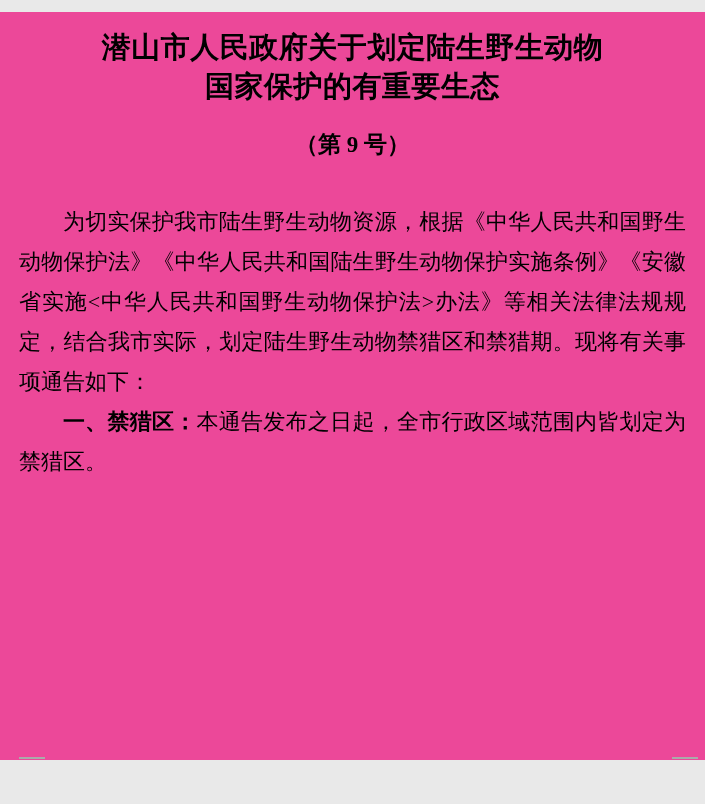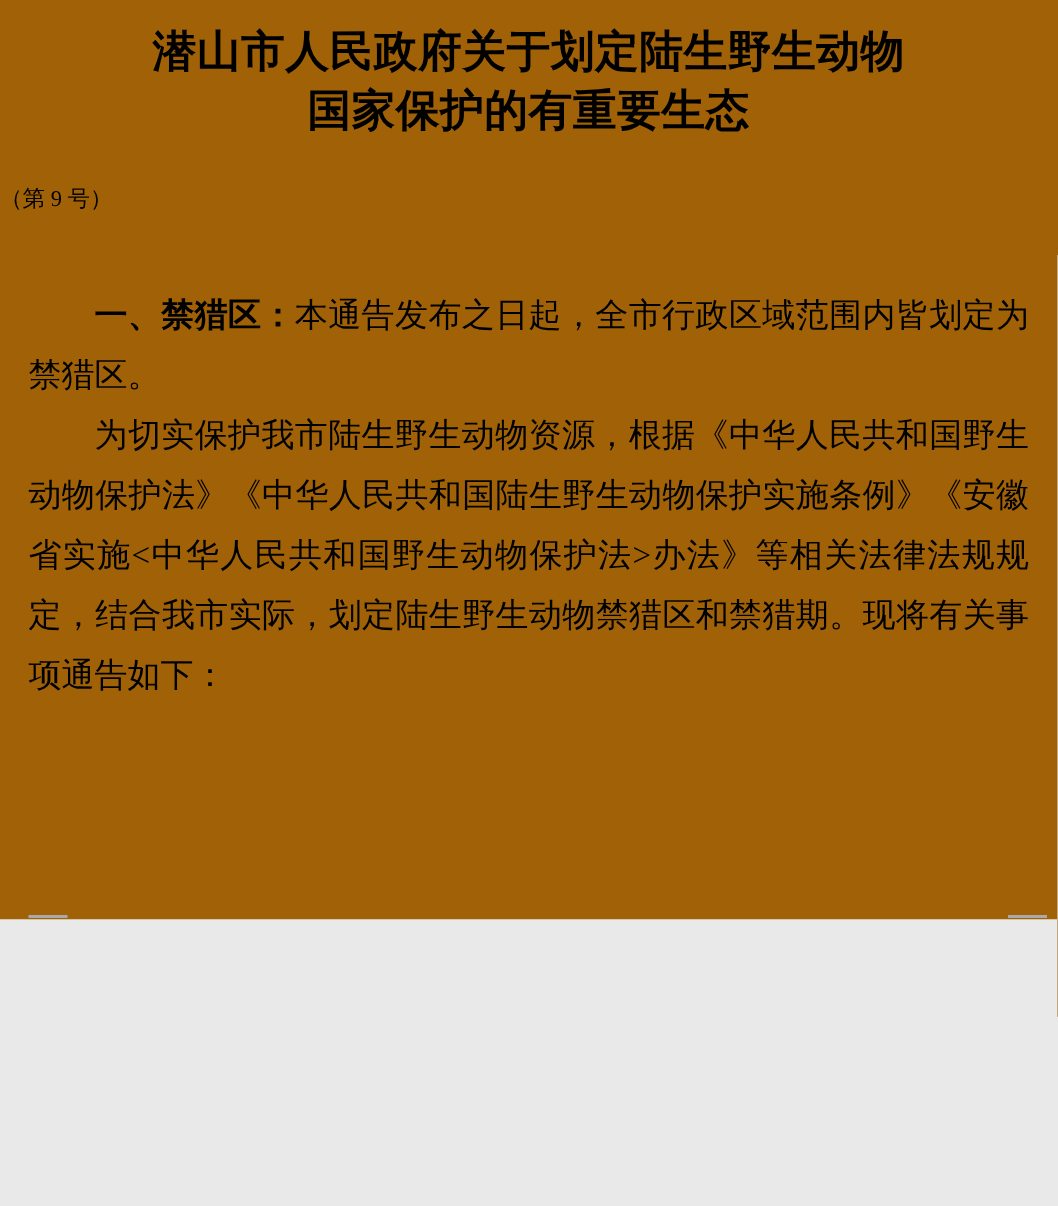--- a/index.html
+++ b/index.html
@@ -1,41 +1,41 @@
 <!DOCTYPE html>
 <html><head>
 <meta charset="utf-8">
 <style>
   html, body { margin: 0; padding: 0; background: #e9e9e9; }
   .page {
     position: relative;
     width: 705px;
-    height: 613px;
-    margin: 0 auto;
-    background: #a16207;
+    height: 748px;
+    margin: 12px auto;
+    background: #ec4899;
     overflow: hidden;
     color: #000000;
     font-family: "Liberation Serif", "DejaVu Serif", serif;
   }
   .title {
     margin: 16px 19px 0 19px;
     text-align: center;
     font-family: "Liberation Sans", "DejaVu Sans", sans-serif;
     font-weight: bold;
     font-size: 29px;
     line-height: 39px;
     letter-spacing: 0.5px;
   }
   .title-line { display: block; }
   .issue-number {
     margin-top: 26px;
-    text-align: left;
+    text-align: center;
     font-family: "Liberation Serif", "DejaVu Serif", serif;
-    font-weight: normal;
-    font-size: 15px;
+    font-weight: bold;
+    font-size: 23px;
     line-height: 26px;
   }
   .doc-body {
     margin: 44px 19px 0 19px;
     font-size: 22px;
     line-height: 40px;
     text-align: justify;
   }
   .para {
     margin: 0;
@@ -63,23 +63,23 @@
 
   <h1 class="title">
     <span class="title-line">潜山市人民政府关于划定陆生野生动物</span>
     <span class="title-line">国家保护的有重要生态</span>
   </h1>
 
   <div class="issue-number">（第 9 号）</div>
 
   <div class="doc-body">
 
+    <p class="para"><span class="para-lead"></span><span>为切实保护我市陆生野生动物资源，根据《中华人民共和国野生动物保护法》《中华人民共和国陆生野生动物保护实施条例》《安徽省实施&lt;中华人民共和国野生动物保护法&gt;办法》等相关法律法规规定，结合我市实际，划定陆生野生动物禁猎区和禁猎期。现将有关事项通告如下：</span></p>
+
     <p class="para"><span class="para-lead">一、禁猎区：</span><span>本通告发布之日起，全市行政区域范围内皆划定为禁猎区。</span></p>
-
-    <p class="para"><span class="para-lead"></span><span>为切实保护我市陆生野生动物资源，根据《中华人民共和国野生动物保护法》《中华人民共和国陆生野生动物保护实施条例》《安徽省实施&lt;中华人民共和国野生动物保护法&gt;办法》等相关法律法规规定，结合我市实际，划定陆生野生动物禁猎区和禁猎期。现将有关事项通告如下：</span></p>
 
 
 
   </div>
 
   <div class="cut-fragment left"></div>
   <div class="cut-fragment right"></div>
 
 </div>
 

